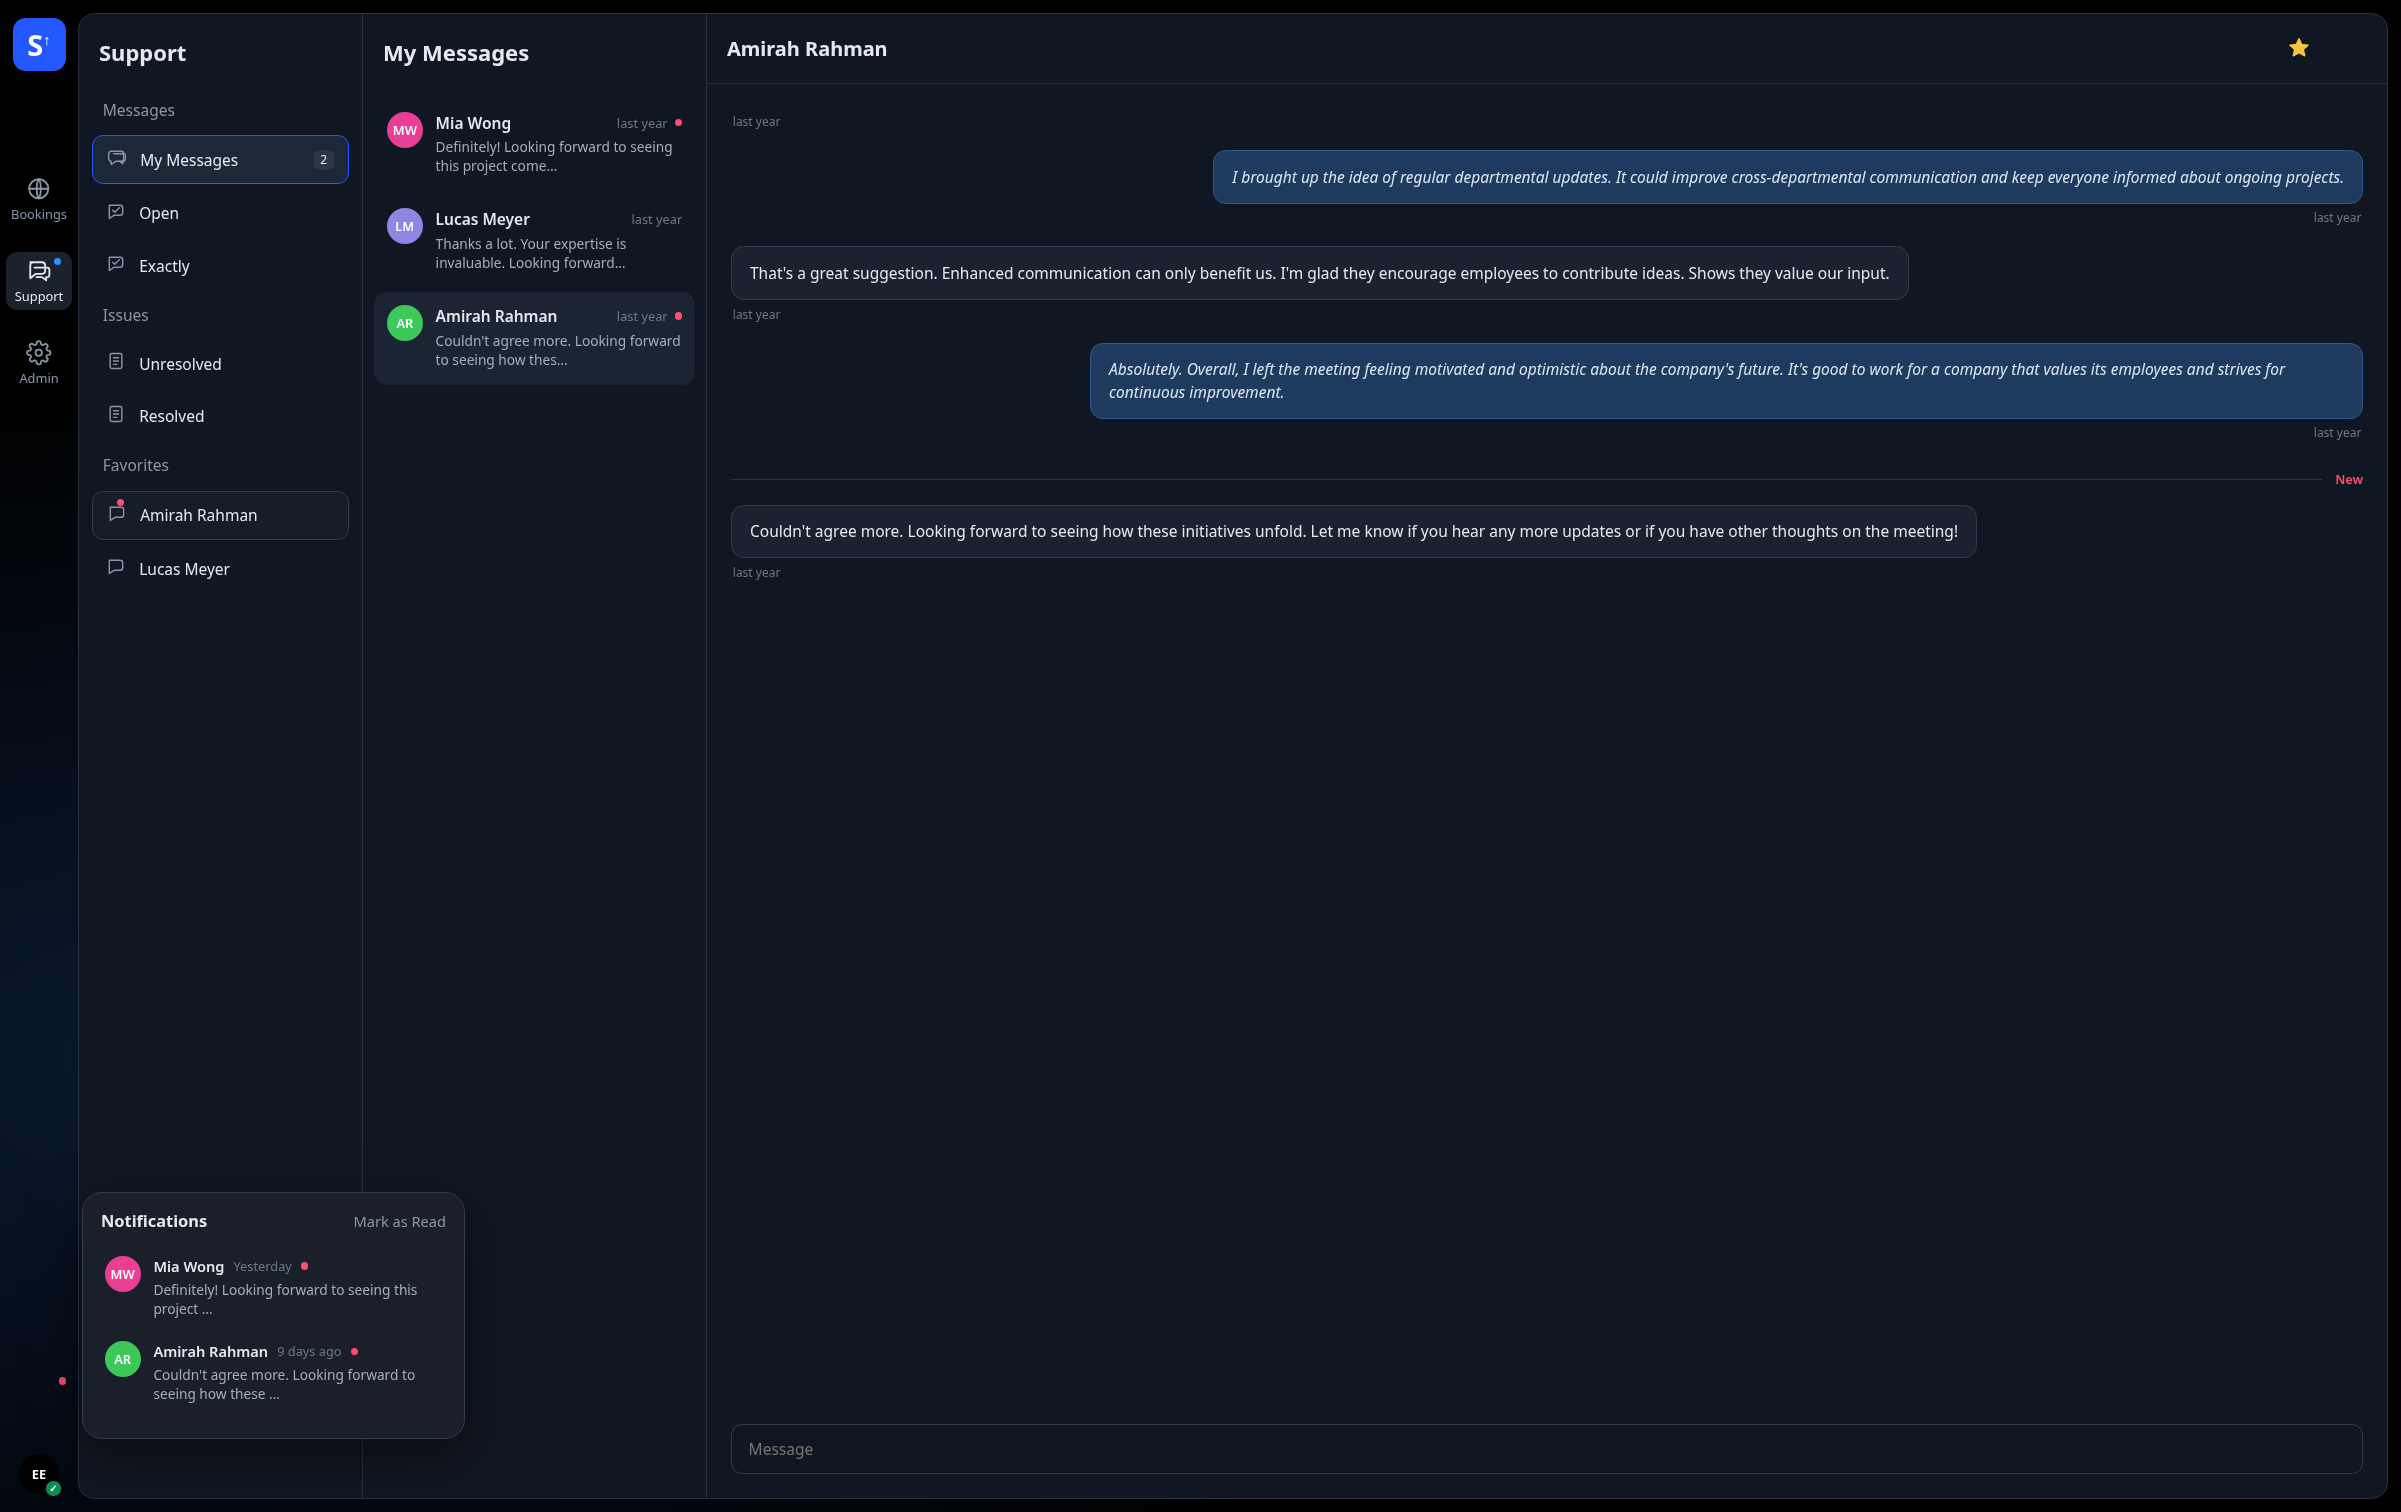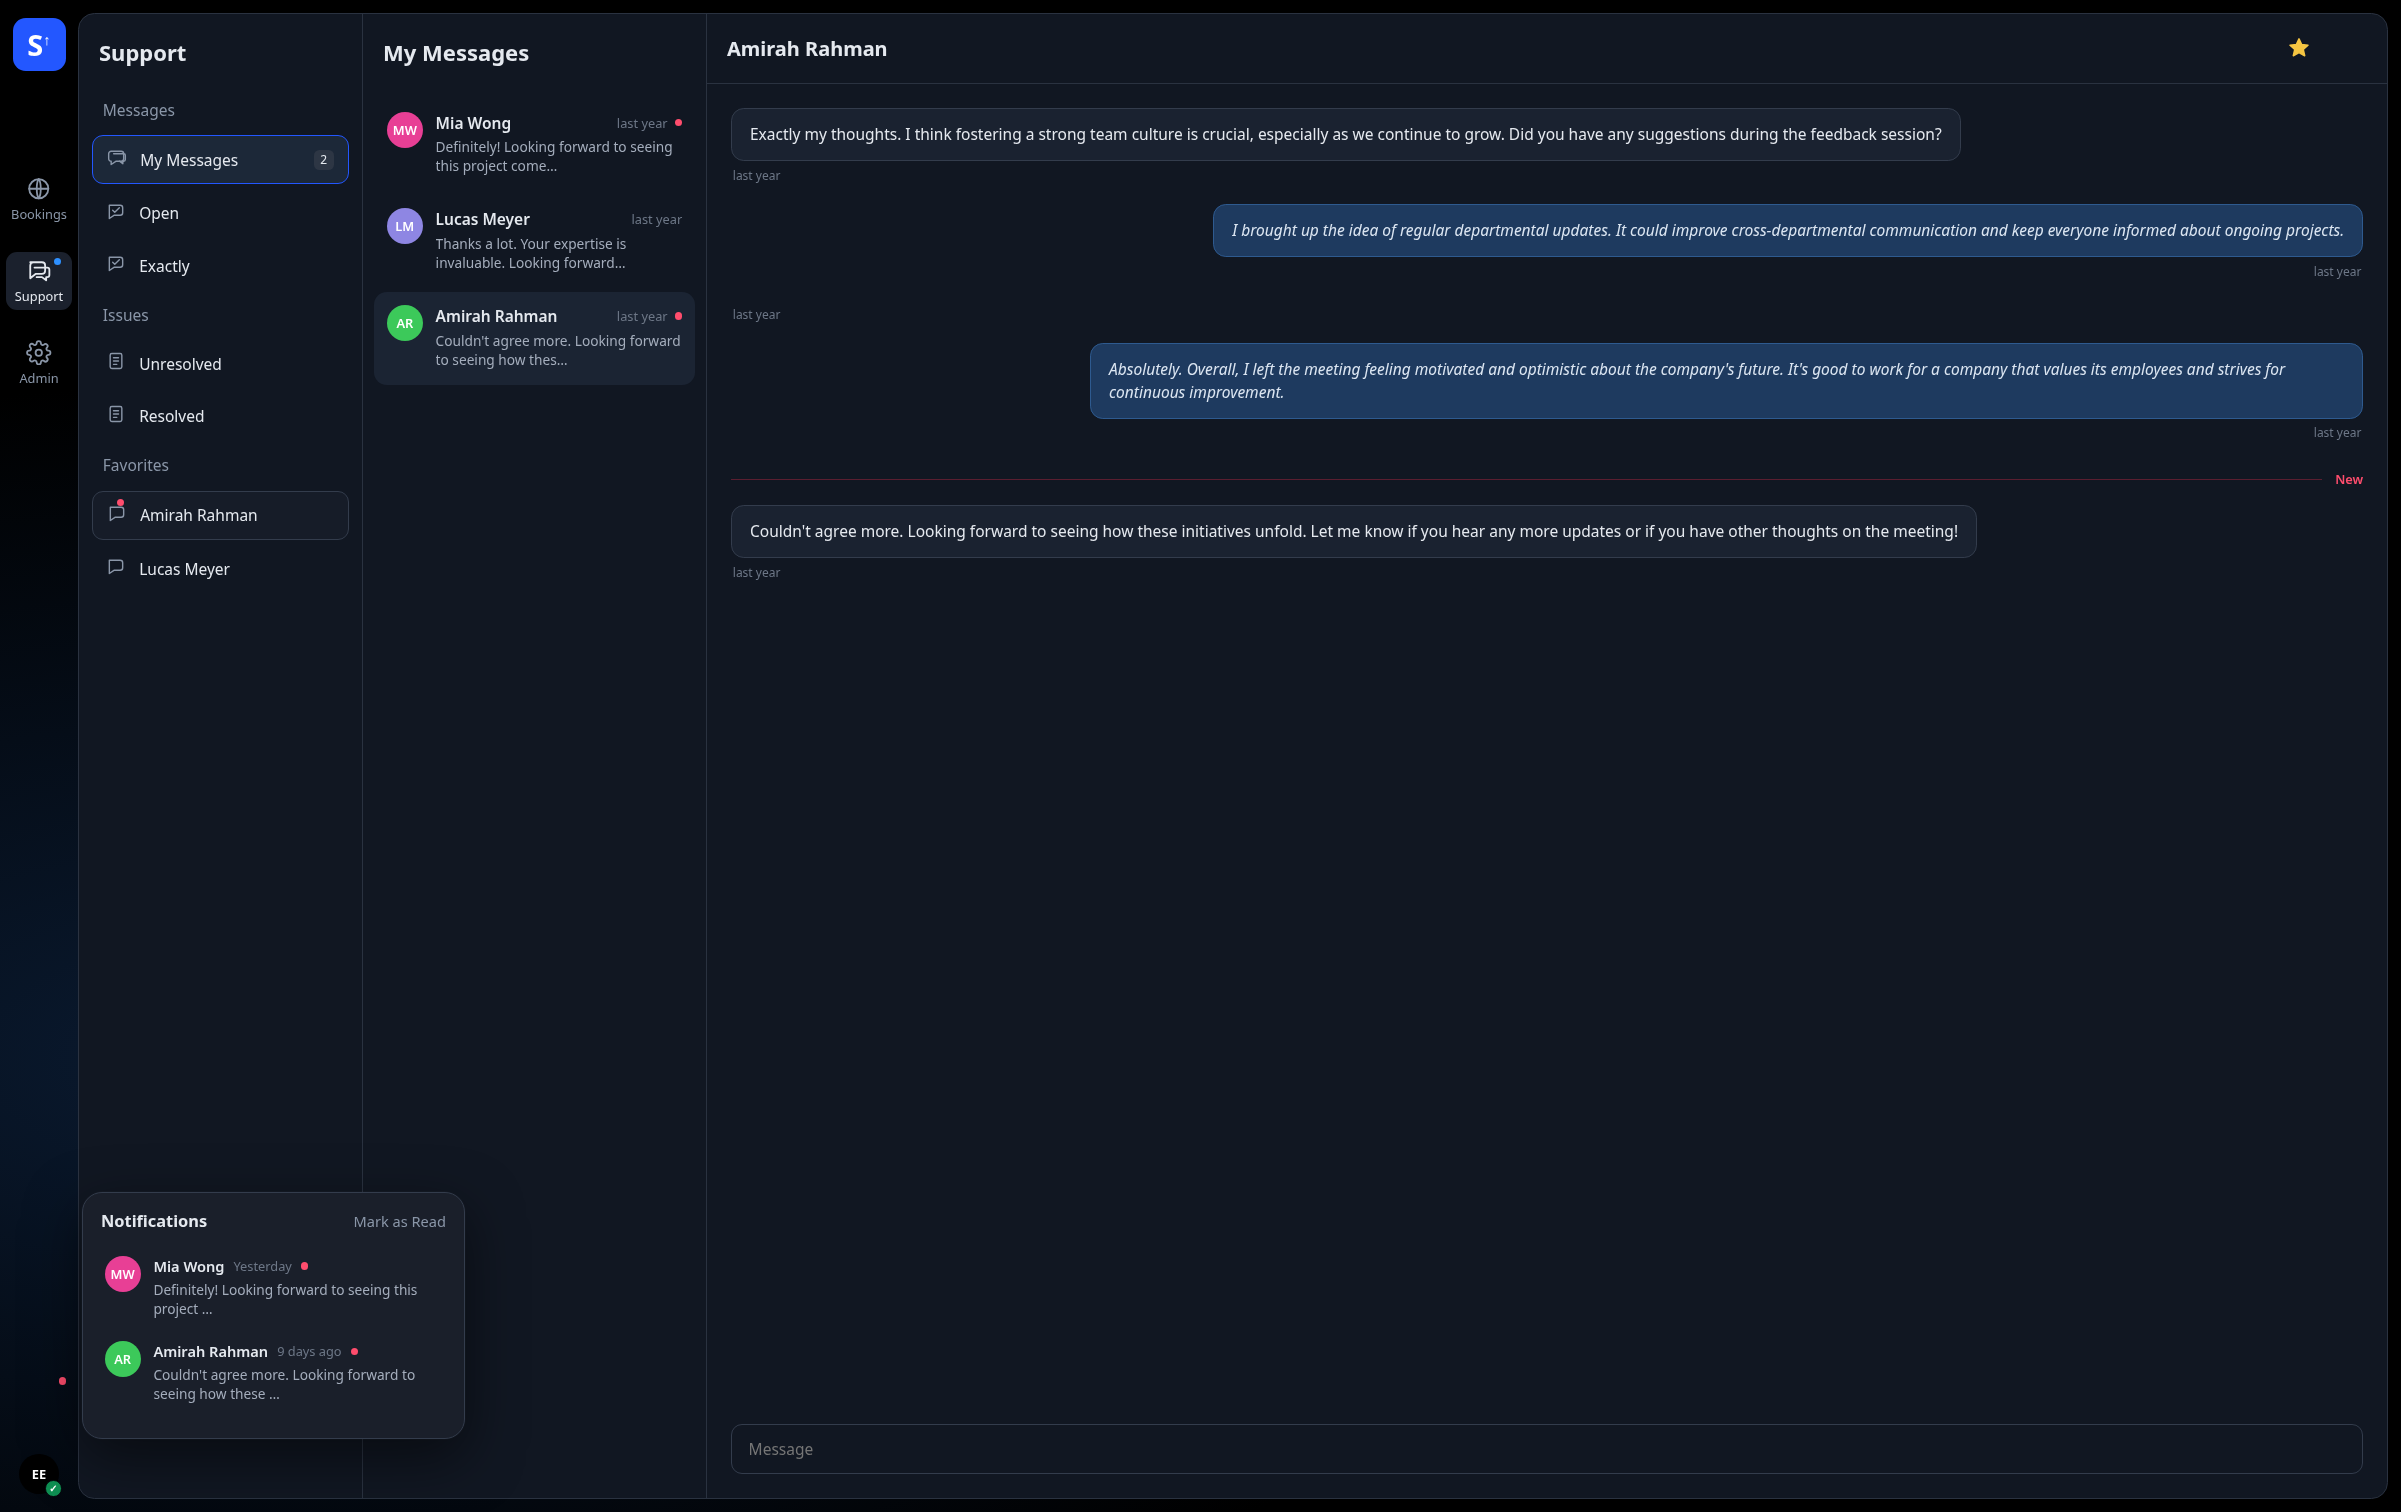--- a/index.html
+++ b/index.html
@@ -304,28 +304,28 @@
         <div class="icon-btn">
           <svg class="svg-ic" viewBox="0 0 24 24" width="22" height="22">
               <circle cx="12" cy="12" r="9"></circle>
               <path d="M12 11v5"></path>
               <circle cx="12" cy="8" r=".6"></circle>
             </svg>
         </div>
       </div>
       <div class="conv-body" id="conv-body">
           <div class="bubble-row left">
-            <div class="bubble left">Exactly my thoughts. I think fostering a strong team culture is crucial, especially as we continue to grow. Did you have any suggestions during the feedback session?</div>
             <div class="ts">last year</div>
           </div>
           <div class="bubble-row right">
             <div class="bubble right">I brought up the idea of regular departmental updates. It could improve cross-departmental communication and keep everyone informed about ongoing projects.</div>
             <div class="ts">last year</div>
           </div>
           <div class="bubble-row left">
+            <div class="bubble left">That's a great suggestion. Enhanced communication can only benefit us. I'm glad they encourage employees to contribute ideas. Shows they value our input.</div>
             <div class="ts">last year</div>
           </div>
           <div class="bubble-row right">
             <div class="bubble right">Absolutely. Overall, I left the meeting feeling motivated and optimistic about the company's future. It's good to work for a company that values its employees and strives for continuous improvement.</div>
             <div class="ts">last year</div>
           </div>
           <div class="new-sep">
             <div class="line"></div>
             <span class="lbl">New</span>
           </div>

